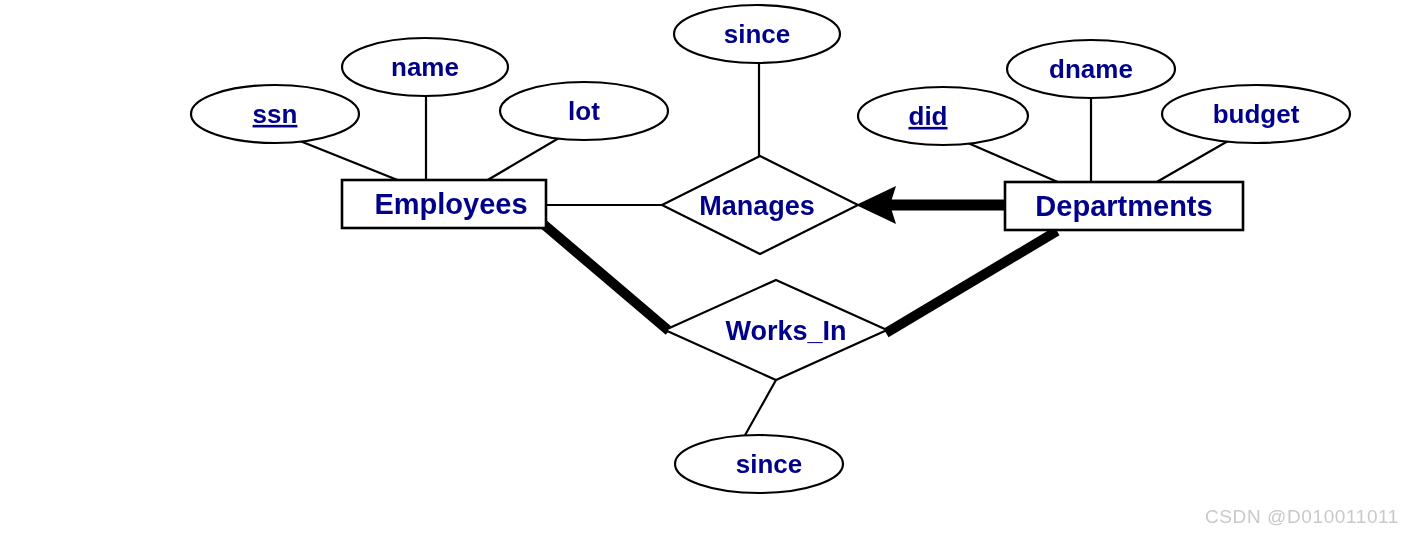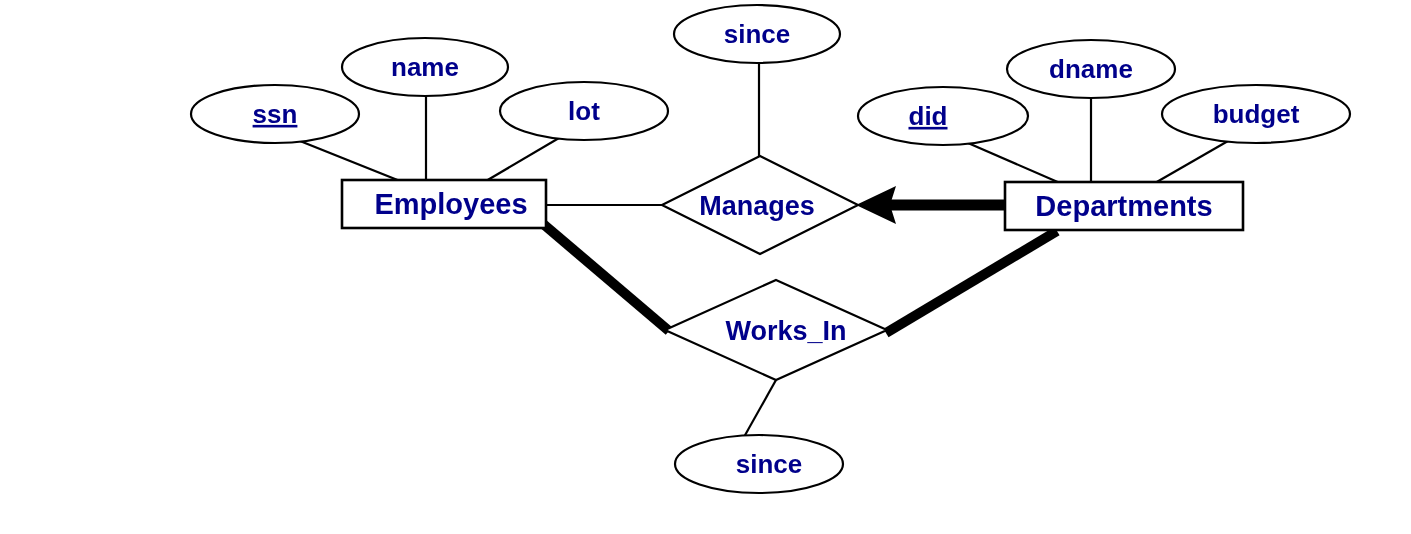--- a/index.html
+++ b/index.html
@@ -179,14 +179,15 @@
 
       <g>
         <rect class="entity-box" x="1005" y="182" width="238" height="48"></rect>
         <text class="node-label label-entity" x="1124" y="208">Departments</text>
       </g>
 
     </g>
 
   </svg>
 
+  <div class="watermark-text">CSDN @D010011011</div>
 
 </div>
 
 </body></html>

